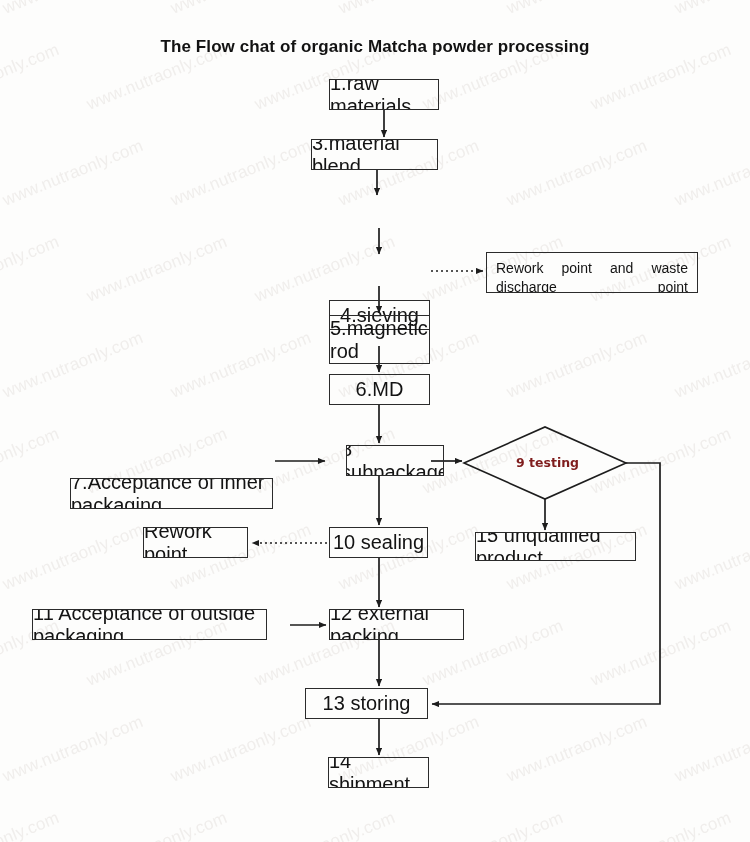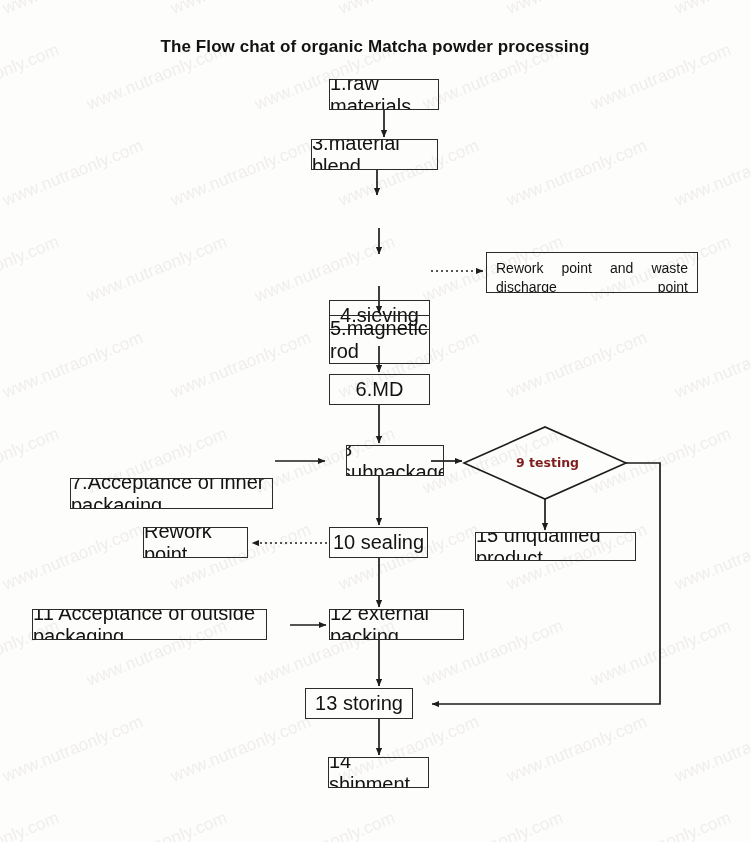--- a/index.html
+++ b/index.html
@@ -225,17 +225,17 @@
     <div class="node" style="left:143px;top:527px;width:105px;height:31px;">Rework point</div>
 
     <div class="node" style="left:329px;top:527px;width:99px;height:31px;">10 sealing</div>
 
     <div class="node" style="left:475px;top:532px;width:161px;height:29px;">15 unqualified product</div>
 
     <div class="node" style="left:32px;top:609px;width:235px;height:31px;">11 Acceptance of outside packaging</div>
 
     <div class="node" style="left:329px;top:609px;width:135px;height:31px;">12 external packing</div>
 
-    <div class="node" style="left:305px;top:688px;width:108px;height:31px;">13 storing</div>
+    <div class="node" style="left:305px;top:688px;width:123px;height:31px;">13 storing</div>
 
     <div class="node" style="left:328px;top:757px;width:101px;height:31px;">14 shipment</div>
   </div>
 </div>
 
 </body></html>

